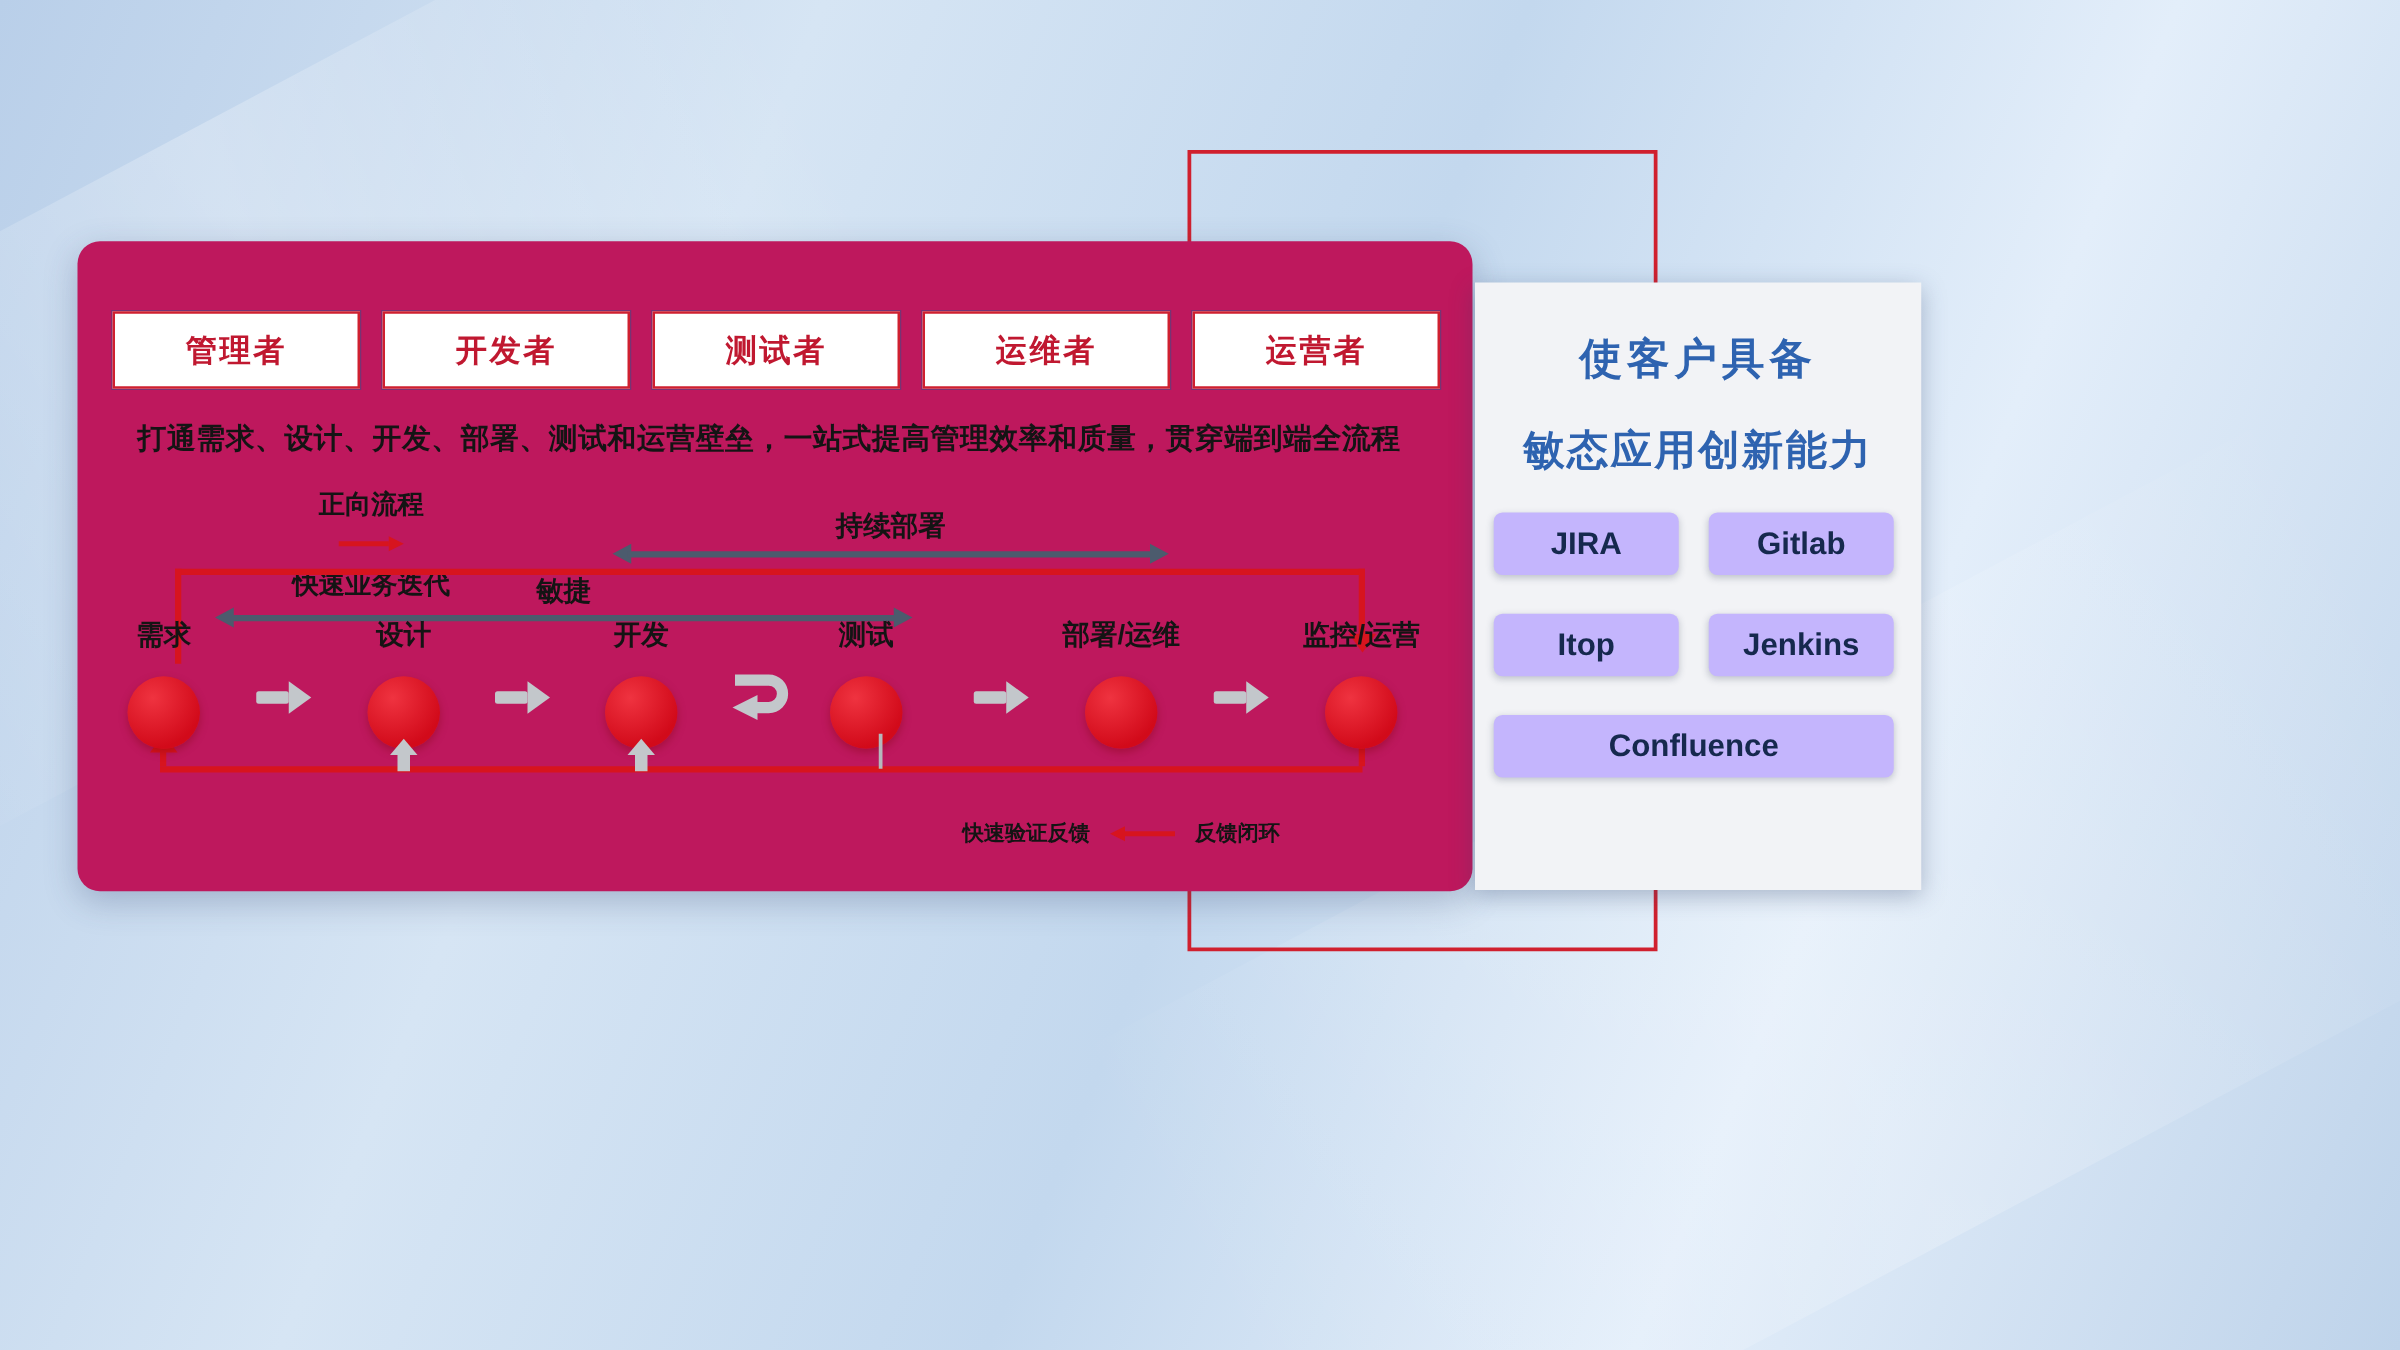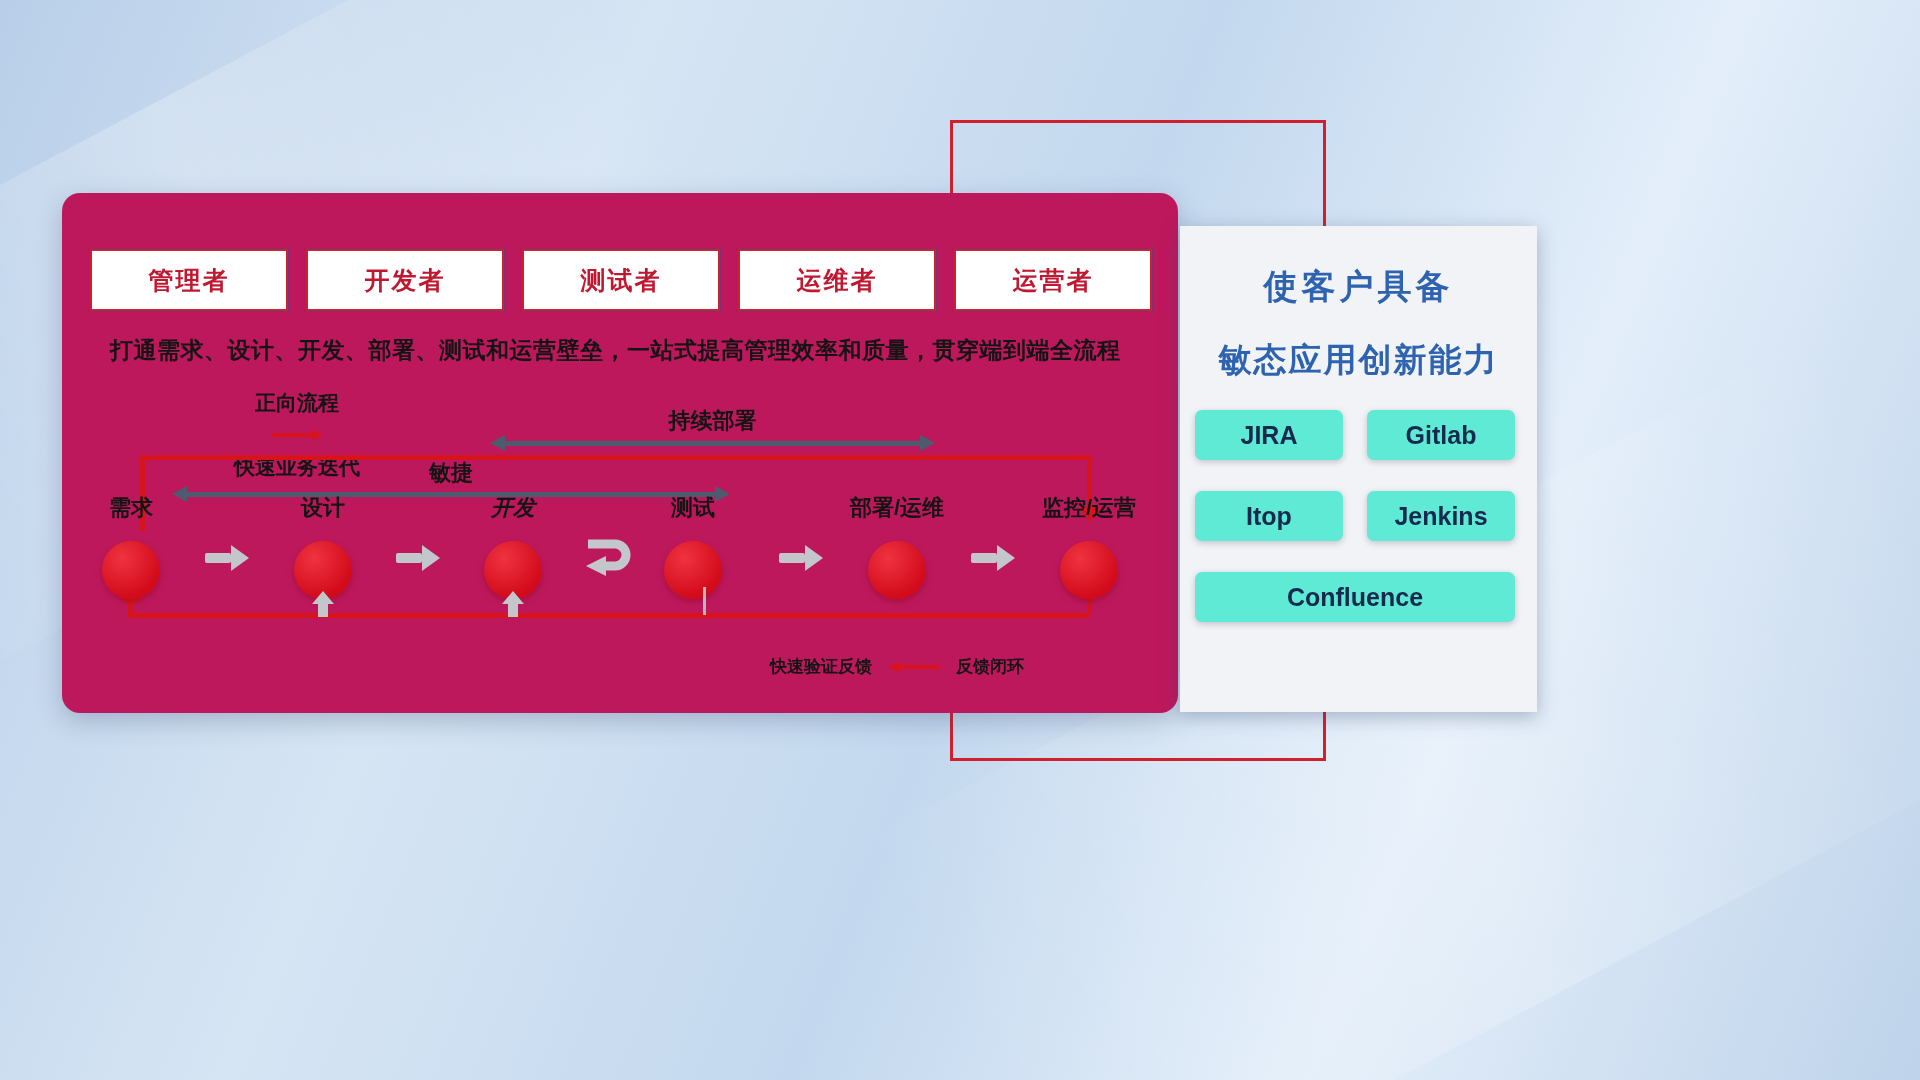--- a/index.html
+++ b/index.html
@@ -66,21 +66,21 @@
   .loop-icon { position:absolute; left:518px; top:342px; }
 
   .fb-legend { position:absolute; left:708px; top:462px; display:flex; align-items:center; gap:16px; font-size:17px; font-weight:bold; color:#141414; }
 
   
   .right-panel { position:absolute; left:1180px; top:208px; width:357px; height:486px; background:#f2f3f6; box-shadow:0 5px 18px rgba(50,70,110,.35); z-index:3;margin-top:18px; }
   .rp-title { position:absolute; left:0; width:100%; text-align:center; color:#2e63b0; font-weight:bold; }
   .rp-title.l1 { top:38px;  font-size:34px; letter-spacing:4px; }
   .rp-title.l2 { top:112px; font-size:33px; letter-spacing:2px; }
   .tools-grid { position:absolute; left:15px; top:184px; width:320px; display:grid; grid-template-columns:1fr 1fr; column-gap:24px; row-gap:31px; }
-  .tool-btn { height:50px; background:#5eead4; border-radius:7px; box-shadow:0 2px 6px rgba(40,50,80,.25); display:flex; align-items:center; justify-content:center; font-size:25px; font-weight:bold; color:#16294e; }
+  .tool-btn { height:50px; background:#c4b5fd; border-radius:7px; box-shadow:0 2px 6px rgba(40,50,80,.25); display:flex; align-items:center; justify-content:center; font-size:25px; font-weight:bold; color:#16294e; }
   .tool-btn.wide { grid-column:1 / span 2; }
 </style>
 </head>
 <body>
 
 <div class="streak s1"></div>
 <div class="streak s2"></div>
 
 <div class="red-frame"></div>
 
@@ -129,21 +129,21 @@
   </div>
 
   <div class="stage" style="left:9px;">
     <div class="stage-label">需求</div>
     <div class="node"></div>
   </div>
   <div class="stage" style="left:201px;">
     <div class="stage-label">设计</div>
     <div class="node"></div>
   </div>
-  <div class="stage" style="left:391px;font-style:italic;">
+  <div class="stage" style="left:391px;">
     <div class="stage-label">开发</div>
     <div class="node"></div>
   </div>
   <div class="stage" style="left:571px;">
     <div class="stage-label">测试</div>
     <div class="node"></div>
   </div>
   <div class="stage" style="left:775px;">
     <div class="stage-label">部署/运维</div>
     <div class="node"></div>

